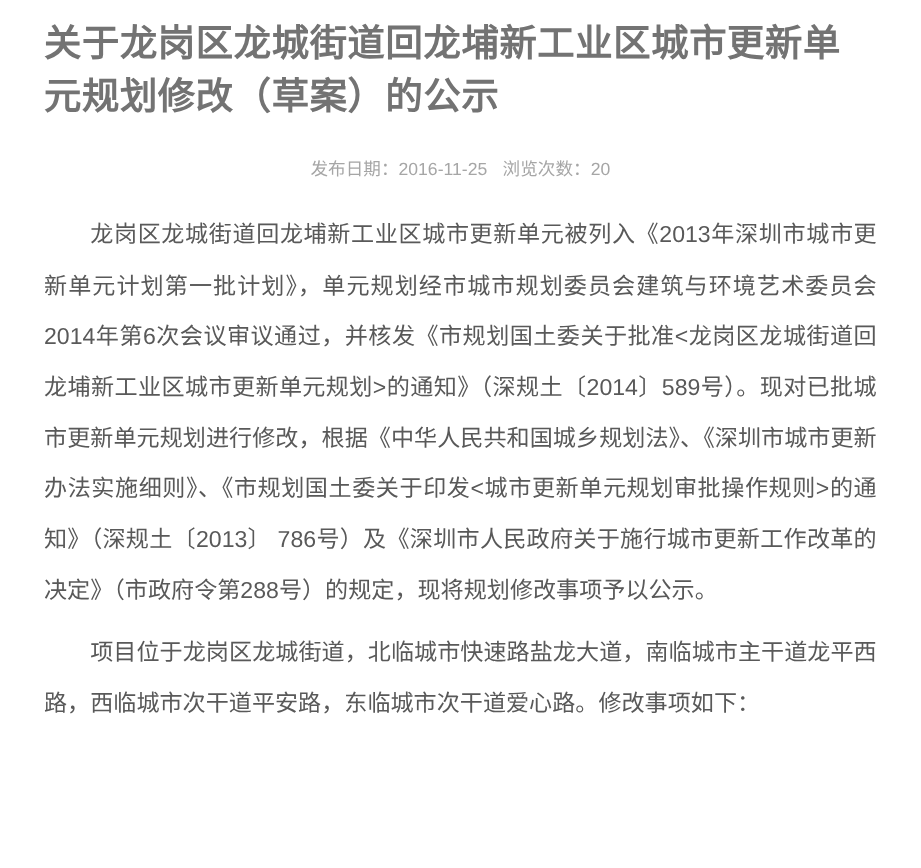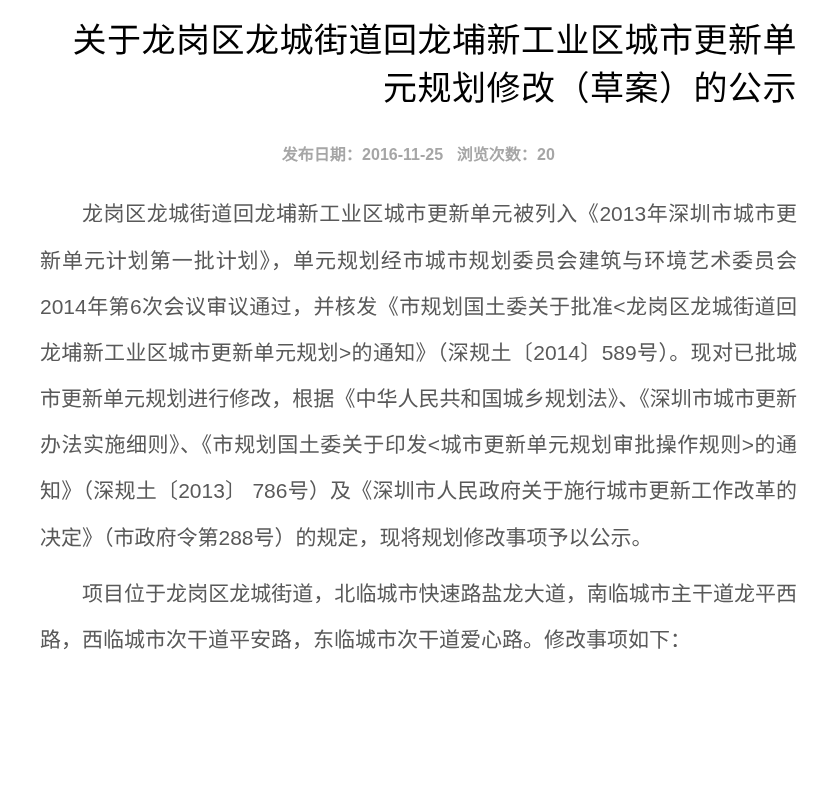--- a/index.html
+++ b/index.html
@@ -10,36 +10,36 @@
   }
   .page {
     width: 837px;
     min-height: 789px;
     box-sizing: border-box;
     margin: 0 auto;
     padding: 10px 40px 24px 40px;
     background: #ffffff;
   }
   .title {
-    color: #000000;
+    color: #737373;
     font-size: 34px;
-    font-weight: normal;
+    font-weight: bold;
     line-height: 1.42;
-    text-align: right;
+    text-align: left;
     margin: 6px 0 0 0;
     letter-spacing: 0.5px;
   }
   .meta {
     margin-top: 32px;
     text-align: center;
     color: #a6a6a6;
     font-size: 16px;
     line-height: 1.3;
   }
-  .meta .meta-item { white-space: nowrap; font-weight: bold; }
+  .meta .meta-item { white-space: nowrap; }
   .meta .meta-gap { display: inline-block; width: 14px; }
   .article-body {
     margin-top: 26px;
     color: #595959;
     font-size: 21px;
     line-height: 2.2;
   }
   .article-body p {
     margin: 0 0 10px 0;
     text-indent: 2em;

